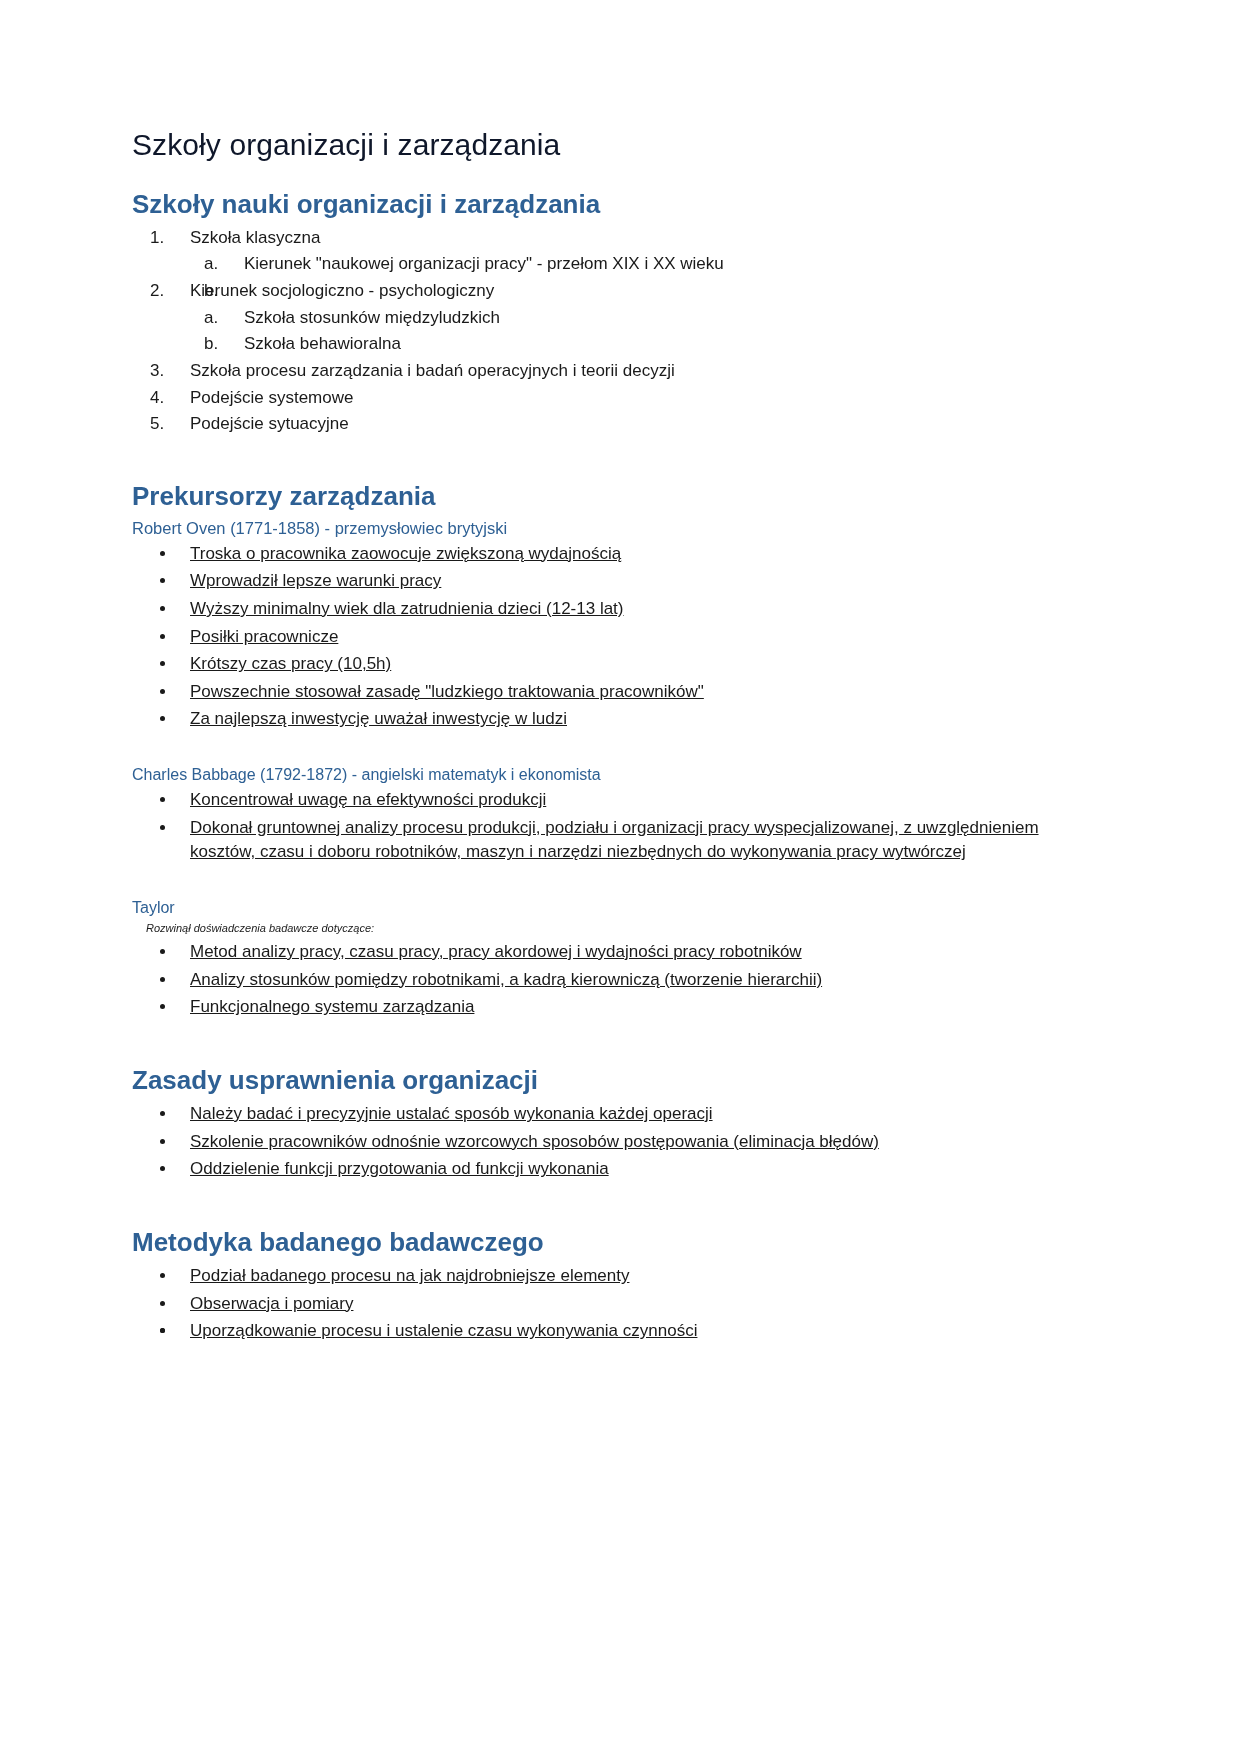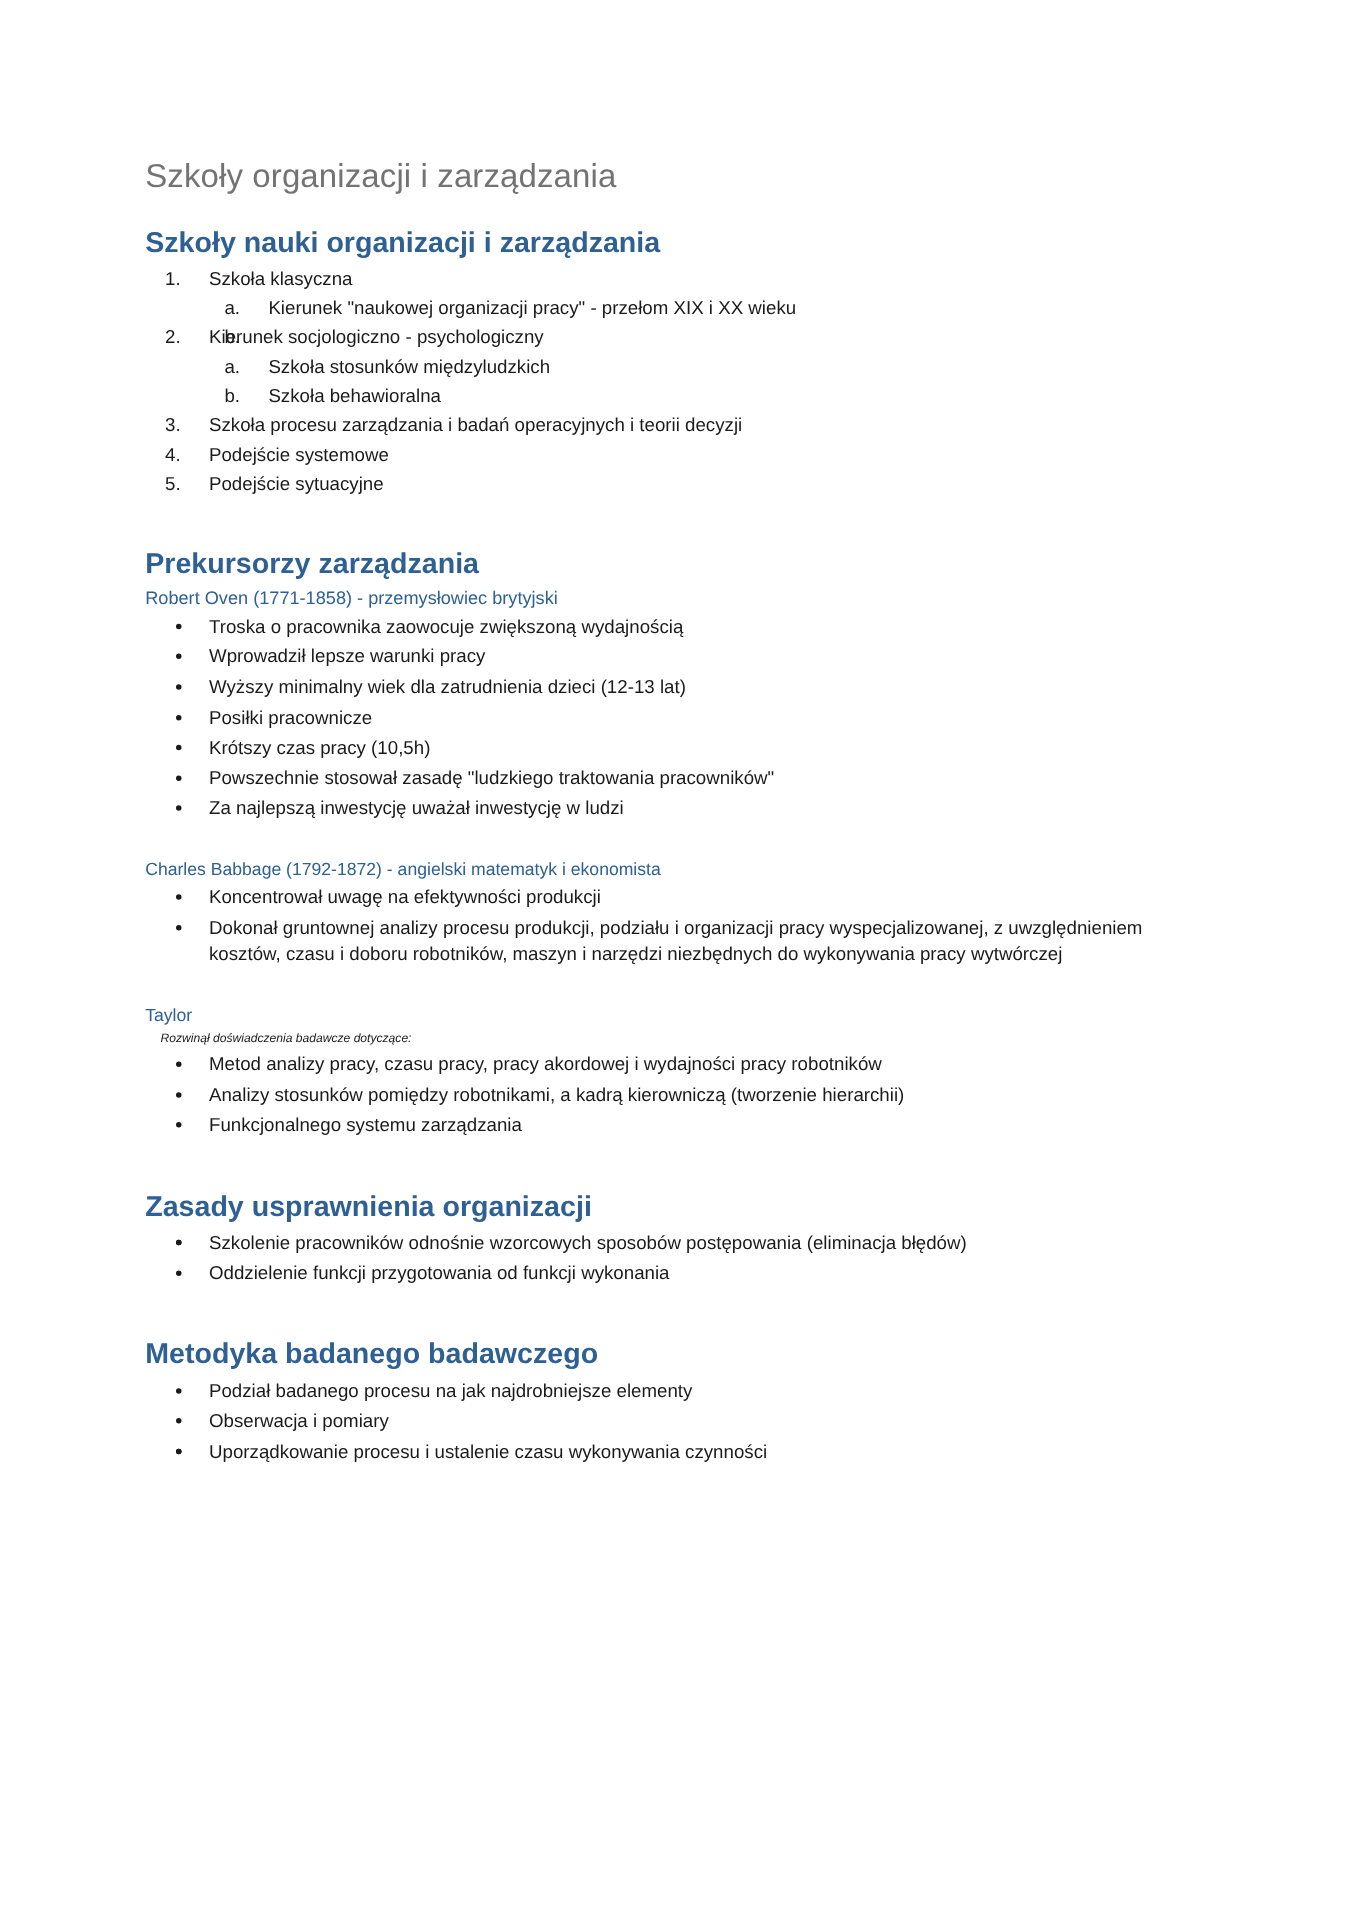--- a/index.html
+++ b/index.html
@@ -22,23 +22,23 @@
     top: 0;
     width: 1240px;
     height: 1754px;
     background: #ffffff;
     box-sizing: border-box;
     padding: 128px 150px 0 132px;
   }
   .doc-title {
     font-size: 30px;
     font-weight: 400;
-    color: #737373;
+    color: #0f172a;
     letter-spacing: 0.1px;
-    margin: 16px 0 26px 0;
+    margin: 0 0 26px 0;
     line-height: 1.15;
   }
   .h2 {
     font-size: 26px;
     font-weight: 700;
     color: #2e6094;
     margin: 0 0 6px 0;
     line-height: 1.2;
   }
   .h3 {
@@ -91,20 +91,21 @@
     width: 34px;
     text-align: left;
   }
   
   .bullet-item {
     position: relative;
     padding-left: 58px;
     font-size: 17px;
     line-height: 1.45;
     margin: 0 0 3px 0;
+    text-decoration: underline;
   }
   .bullet-item > .dot {
     position: absolute;
     left: 28px;
     top: 9px;
     width: 5px;
     height: 5px;
     background: #1a1a1a;
     border-radius: 50%;
   }
@@ -233,20 +234,21 @@
     </ul>
   </div>
 
   <div class="gap-lg"></div>
 
   <div class="section">
     <div class="h2">Zasady usprawnienia organizacji</div>
     <ul class="bul">
       <li class="bullet-item">
         <span class="dot"></span>
+        <span>Należy badać i precyzyjnie ustalać sposób wykonania każdej operacji</span>
       </li>
       <li class="bullet-item">
         <span class="dot"></span>
         <span>Szkolenie pracowników odnośnie wzorcowych sposobów postępowania (eliminacja błędów)</span>
       </li>
       <li class="bullet-item">
         <span class="dot"></span>
         <span>Oddzielenie funkcji przygotowania od funkcji wykonania</span>
       </li>
     </ul>

